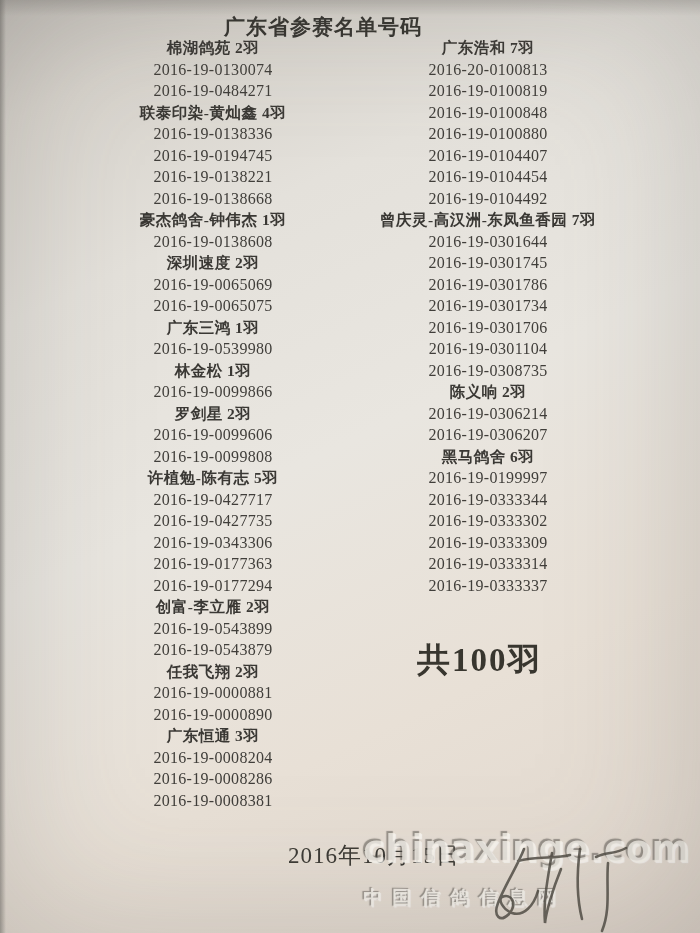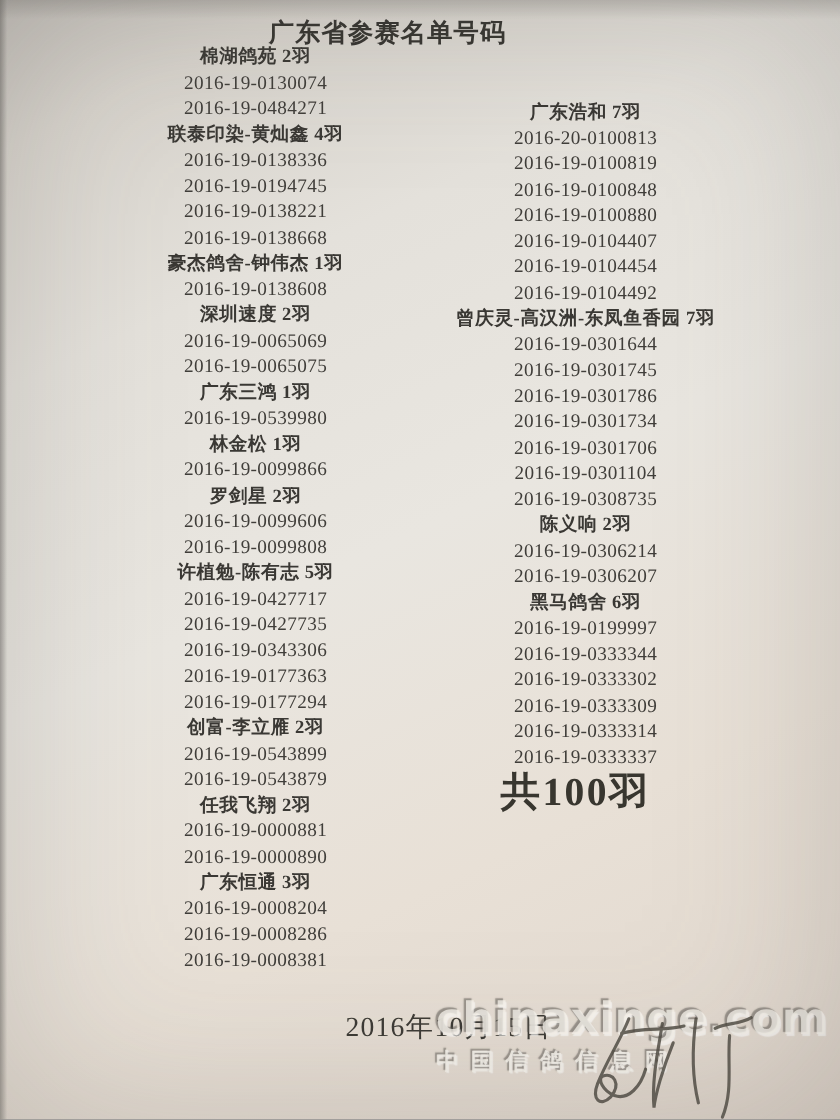--- a/index.html
+++ b/index.html
@@ -20,21 +20,21 @@
     box-shadow:inset 0 0 150px rgba(95,92,87,0.26);
     pointer-events:none;
   }
   .title{
     position:absolute;top:13px;left:63px;width:520px;
     text-align:center;font-size:21px;font-weight:bold;letter-spacing:1px;
     color:#35342f;
   }
   .col{position:absolute;top:37px;}
   .col-left{left:60px;width:306px;}
-  .col-right{left:340px;width:296px;margin-top:46px;}
+  .col-right{left:340px;width:296px;}
   .col .row{
     height:21.5px;line-height:21.5px;text-align:center;white-space:nowrap;
   }
   .row.header{font-size:15.5px;font-weight:bold;letter-spacing:0.5px;color:#3a3834;}
   .row.number{font-size:16px;letter-spacing:0.3px;color:#403e3a;}
   .total{
     position:absolute;left:417px;top:638px;
     font-size:33px;font-weight:bold;letter-spacing:2px;color:#38362f;
   }
   .date{
@@ -45,21 +45,21 @@
     position:absolute;right:10px;top:831px;
     pointer-events:none;
     font-family:"DejaVu Sans","Liberation Sans",sans-serif;
   }
   .wm1{
     font-size:37px;font-weight:bold;line-height:1;
     color:rgba(247,243,236,0.78);
     text-shadow:-2px -2px 1px rgba(85,82,77,0.55), 1px 1px 1px rgba(255,255,255,0.65);
   }
   .wm2{
-    margin-top:8px;font-size:19px;font-weight:bold;line-height:1;
+    margin-top:20px;font-size:19px;font-weight:bold;line-height:1;
     letter-spacing:10px;margin-right:-10px;
     color:rgba(247,243,236,0.85);
     text-shadow:-1.5px -1.5px 1px rgba(85,82,77,0.55), 1px 1px 1px rgba(255,255,255,0.6);
   }
   .signature{position:absolute;left:458px;top:843px;pointer-events:none;}
 </style>
 </head>
 <body>
 
 <div class="photo">

